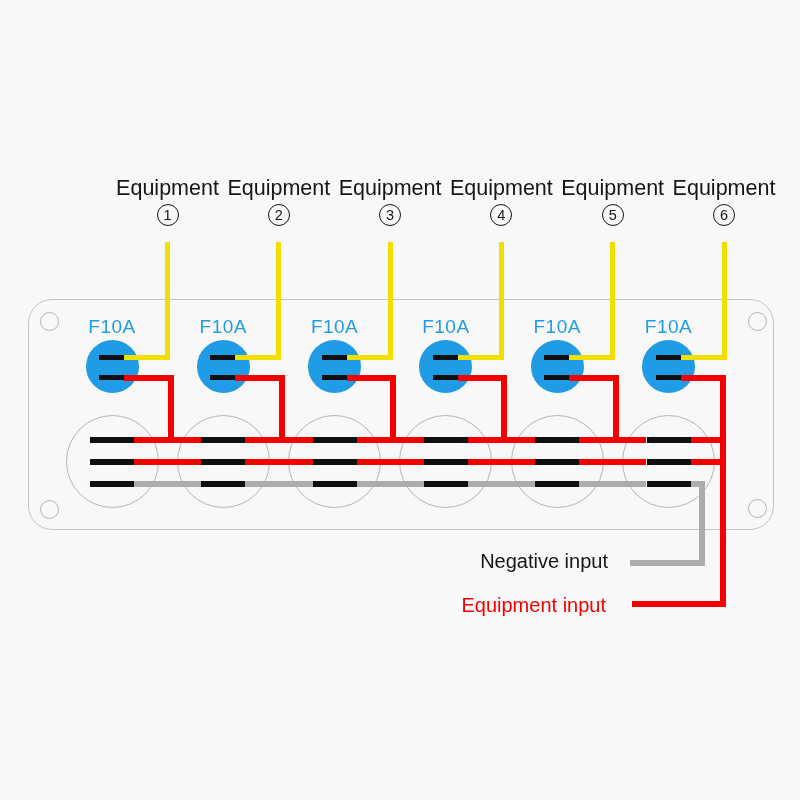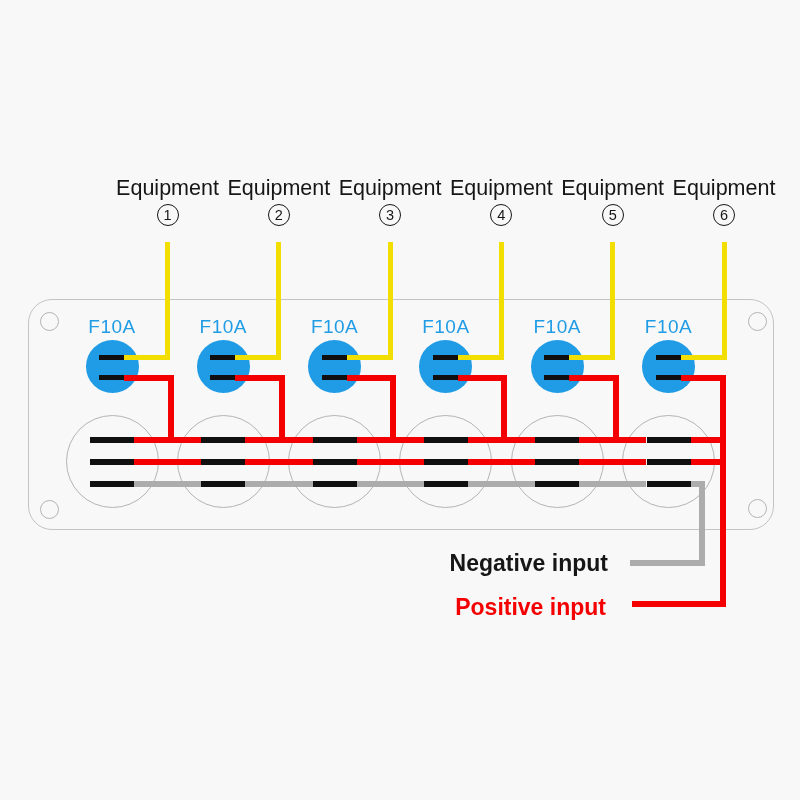--- a/index.html
+++ b/index.html
@@ -47,21 +47,21 @@
     position:absolute;width:120px;text-align:center;
     font-size:21.5px;color:var(--text);
   }
   .eq-num{
     position:absolute;width:22px;height:22px;border:1.6px solid var(--text);
     border-radius:50%;box-sizing:border-box;
     display:flex;align-items:center;justify-content:center;
     font-size:14.5px;color:var(--text);
   }
   .input-label{
-    position:absolute;font-size:23px;white-space:nowrap;font-weight:bold;
+    position:absolute;font-size:20px;white-space:nowrap;
   }
   .input-label.neg{color:var(--text);}
   .input-label.pos{color:var(--red);}
 </style>
 </head>
 <body>
 
 <div id="stage">
     <div class="panel"></div>
     <div class="screw" style="left: 39.5px; top: 312px;"></div>
@@ -167,14 +167,14 @@
     <div class="eq-num" style="left: 267.8px; top: 204px;">2</div>
     <div class="eq-label" style="left: 330.1px; top: 176px;">Equipment</div>
     <div class="eq-num" style="left: 379.1px; top: 204px;">3</div>
     <div class="eq-label" style="left: 441.4px; top: 176px;">Equipment</div>
     <div class="eq-num" style="left: 490.4px; top: 204px;">4</div>
     <div class="eq-label" style="left: 552.7px; top: 176px;">Equipment</div>
     <div class="eq-num" style="left: 601.7px; top: 204px;">5</div>
     <div class="eq-label" style="left: 664px; top: 176px;">Equipment</div>
     <div class="eq-num" style="left: 713px; top: 204px;">6</div>
     <div class="input-label neg" style="right: 192px; top: 550px;">Negative input</div>
-    <div class="input-label pos" style="right: 194px; top: 594px;">Positive input</div>
+    <div class="input-label pos" style="right: 194px; top: 594px;">Equipment input</div>
   </div>
 
 </body></html>

